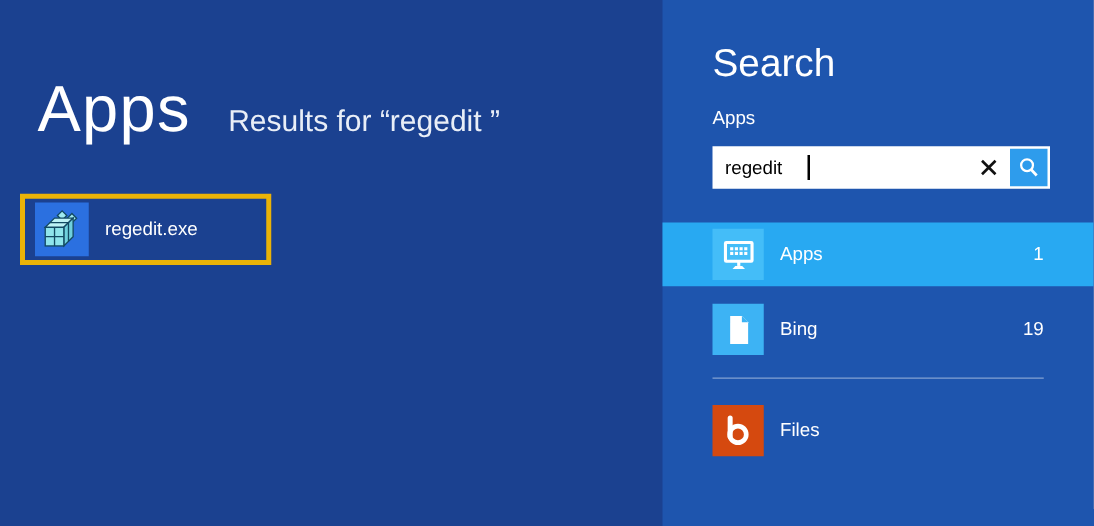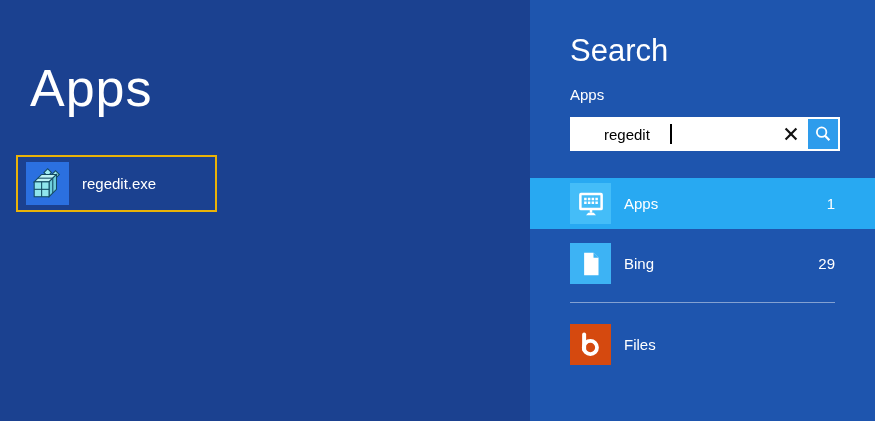--- a/index.html
+++ b/index.html
@@ -5,31 +5,31 @@
   * { margin:0; padding:0; box-sizing:border-box; }
   body { font-family:"Liberation Sans","DejaVu Sans",sans-serif; }
   #screen { position:relative; width:875px; height:421px; overflow:hidden; background:#1b4190; }
 
   
   .results-header { position:absolute; left:30px; top:58px; display:flex; align-items:baseline; color:#fff; }
   .results-title { font-size:52px; font-weight:200; letter-spacing:1px; }
   .results-subtitle { font-size:24px; font-weight:300; margin-left:30px; color:#e9eef7; }
 
   .result-tile { position:absolute; left:16px; top:155px; width:201px; height:57px;
-                 border:2px solid #eab308; display:flex; align-items:center; padding-left:8px; cursor:pointer; }
+                 border:4px solid #eab308; display:flex; align-items:center; padding-left:8px; cursor:pointer; }
   .result-tile-icon { width:43px; height:43px; display:flex; align-items:center; justify-content:center; flex:0 0 auto; }
   .result-tile-label { color:#fff; font-size:15px; margin-left:13px; }
 
   
   .search-panel { position:absolute; left:530px; top:0; width:345px; height:421px; background:#1e55ae; color:#fff; }
   .search-title { position:absolute; left:40px; top:33px; font-size:31px; font-weight:200; }
   .scope-label { position:absolute; left:40px; top:86px; font-size:15px; }
 
   .search-box { position:absolute; left:40px; top:117px; width:270px; height:34px; background:#fff;
-                display:flex; align-items:center;padding-left:24px; }
+                display:flex; align-items:center; }
   .search-input-wrap { position:relative; flex:1; height:100%; display:flex; align-items:center; }
   .search-input { border:none; outline:none; width:100%; height:100%; font-size:15px; padding-left:10px;
                   font-family:inherit; color:#000; background:transparent; }
   .caret { position:absolute; left:76px; top:7px; width:1.5px; height:20px; background:#000; }
   .clear-btn { width:30px; height:30px; display:flex; align-items:center; justify-content:center;
                cursor:pointer; flex:0 0 auto; }
   .submit-btn { width:30px; height:30px; margin:2px; display:flex; align-items:center; justify-content:center;
                 cursor:pointer; flex:0 0 auto; }
 
   .result-list { position:absolute; left:0; top:178px; width:100%; }
@@ -39,20 +39,21 @@
   .row-count { font-size:15px; margin-left:auto; }
   .list-divider { height:1px; background:rgba(255,255,255,0.45); margin:13px 40px 16px 40px; }
 </style>
 </head>
 <body>
 
 <div id="screen" style="background-color: rgb(27, 65, 144);">
 
   <div class="results-header">
     <div class="results-title">Apps</div>
+    <div class="results-subtitle">Results for “regedit ”</div>
   </div>
 
   <div class="result-tile">
     <div class="result-tile-icon" style="background-color: rgb(43, 112, 224);">
       <svg width="34" height="34" viewBox="0 0 32 32">
         <g stroke="#134a63" stroke-width="1">
           <rect x="13.2" y="2.6" width="5" height="5" transform="rotate(45 15.7 5.1)" fill="#9feaf0"></rect>
           <rect x="20.6" y="4.6" width="5" height="5" transform="rotate(45 23.1 7.1)" fill="#9feaf0"></rect>
           <polygon points="3,14 10,7 24,7 17,14" fill="#bdf2f5"></polygon>
           <polygon points="17,14 24,7 24,21 17,28" fill="#6fd0dd"></polygon>
@@ -116,21 +117,21 @@
 
 
       <div class="list-row">
         <div class="row-tile" style="background-color: rgb(61, 179, 244);">
           <svg width="30" height="30" viewBox="0 0 24 24">
             <path d="M6.5 3 h7.5 l4 4 v14 h-11.5 z" fill="#fff"></path>
             <polygon points="14,3 18,7 14,7" fill="#3db3f4"></polygon>
           </svg>
         </div>
         <div class="row-label">Bing</div>
-        <div class="row-count">29</div>
+        <div class="row-count">19</div>
       </div>
 
       <div class="list-divider"></div>
 
       <div class="list-row">
         <div class="row-tile" style="background-color: rgb(213, 73, 15);">
           <svg width="30" height="30" viewBox="0 0 24 24">
             <path d="M6.5 3.5 v12" stroke="#fff" stroke-width="3.2" stroke-linecap="round" fill="none"></path>
             <circle cx="11.5" cy="14" r="5.3" stroke="#fff" stroke-width="3" fill="none"></circle>
           </svg>

